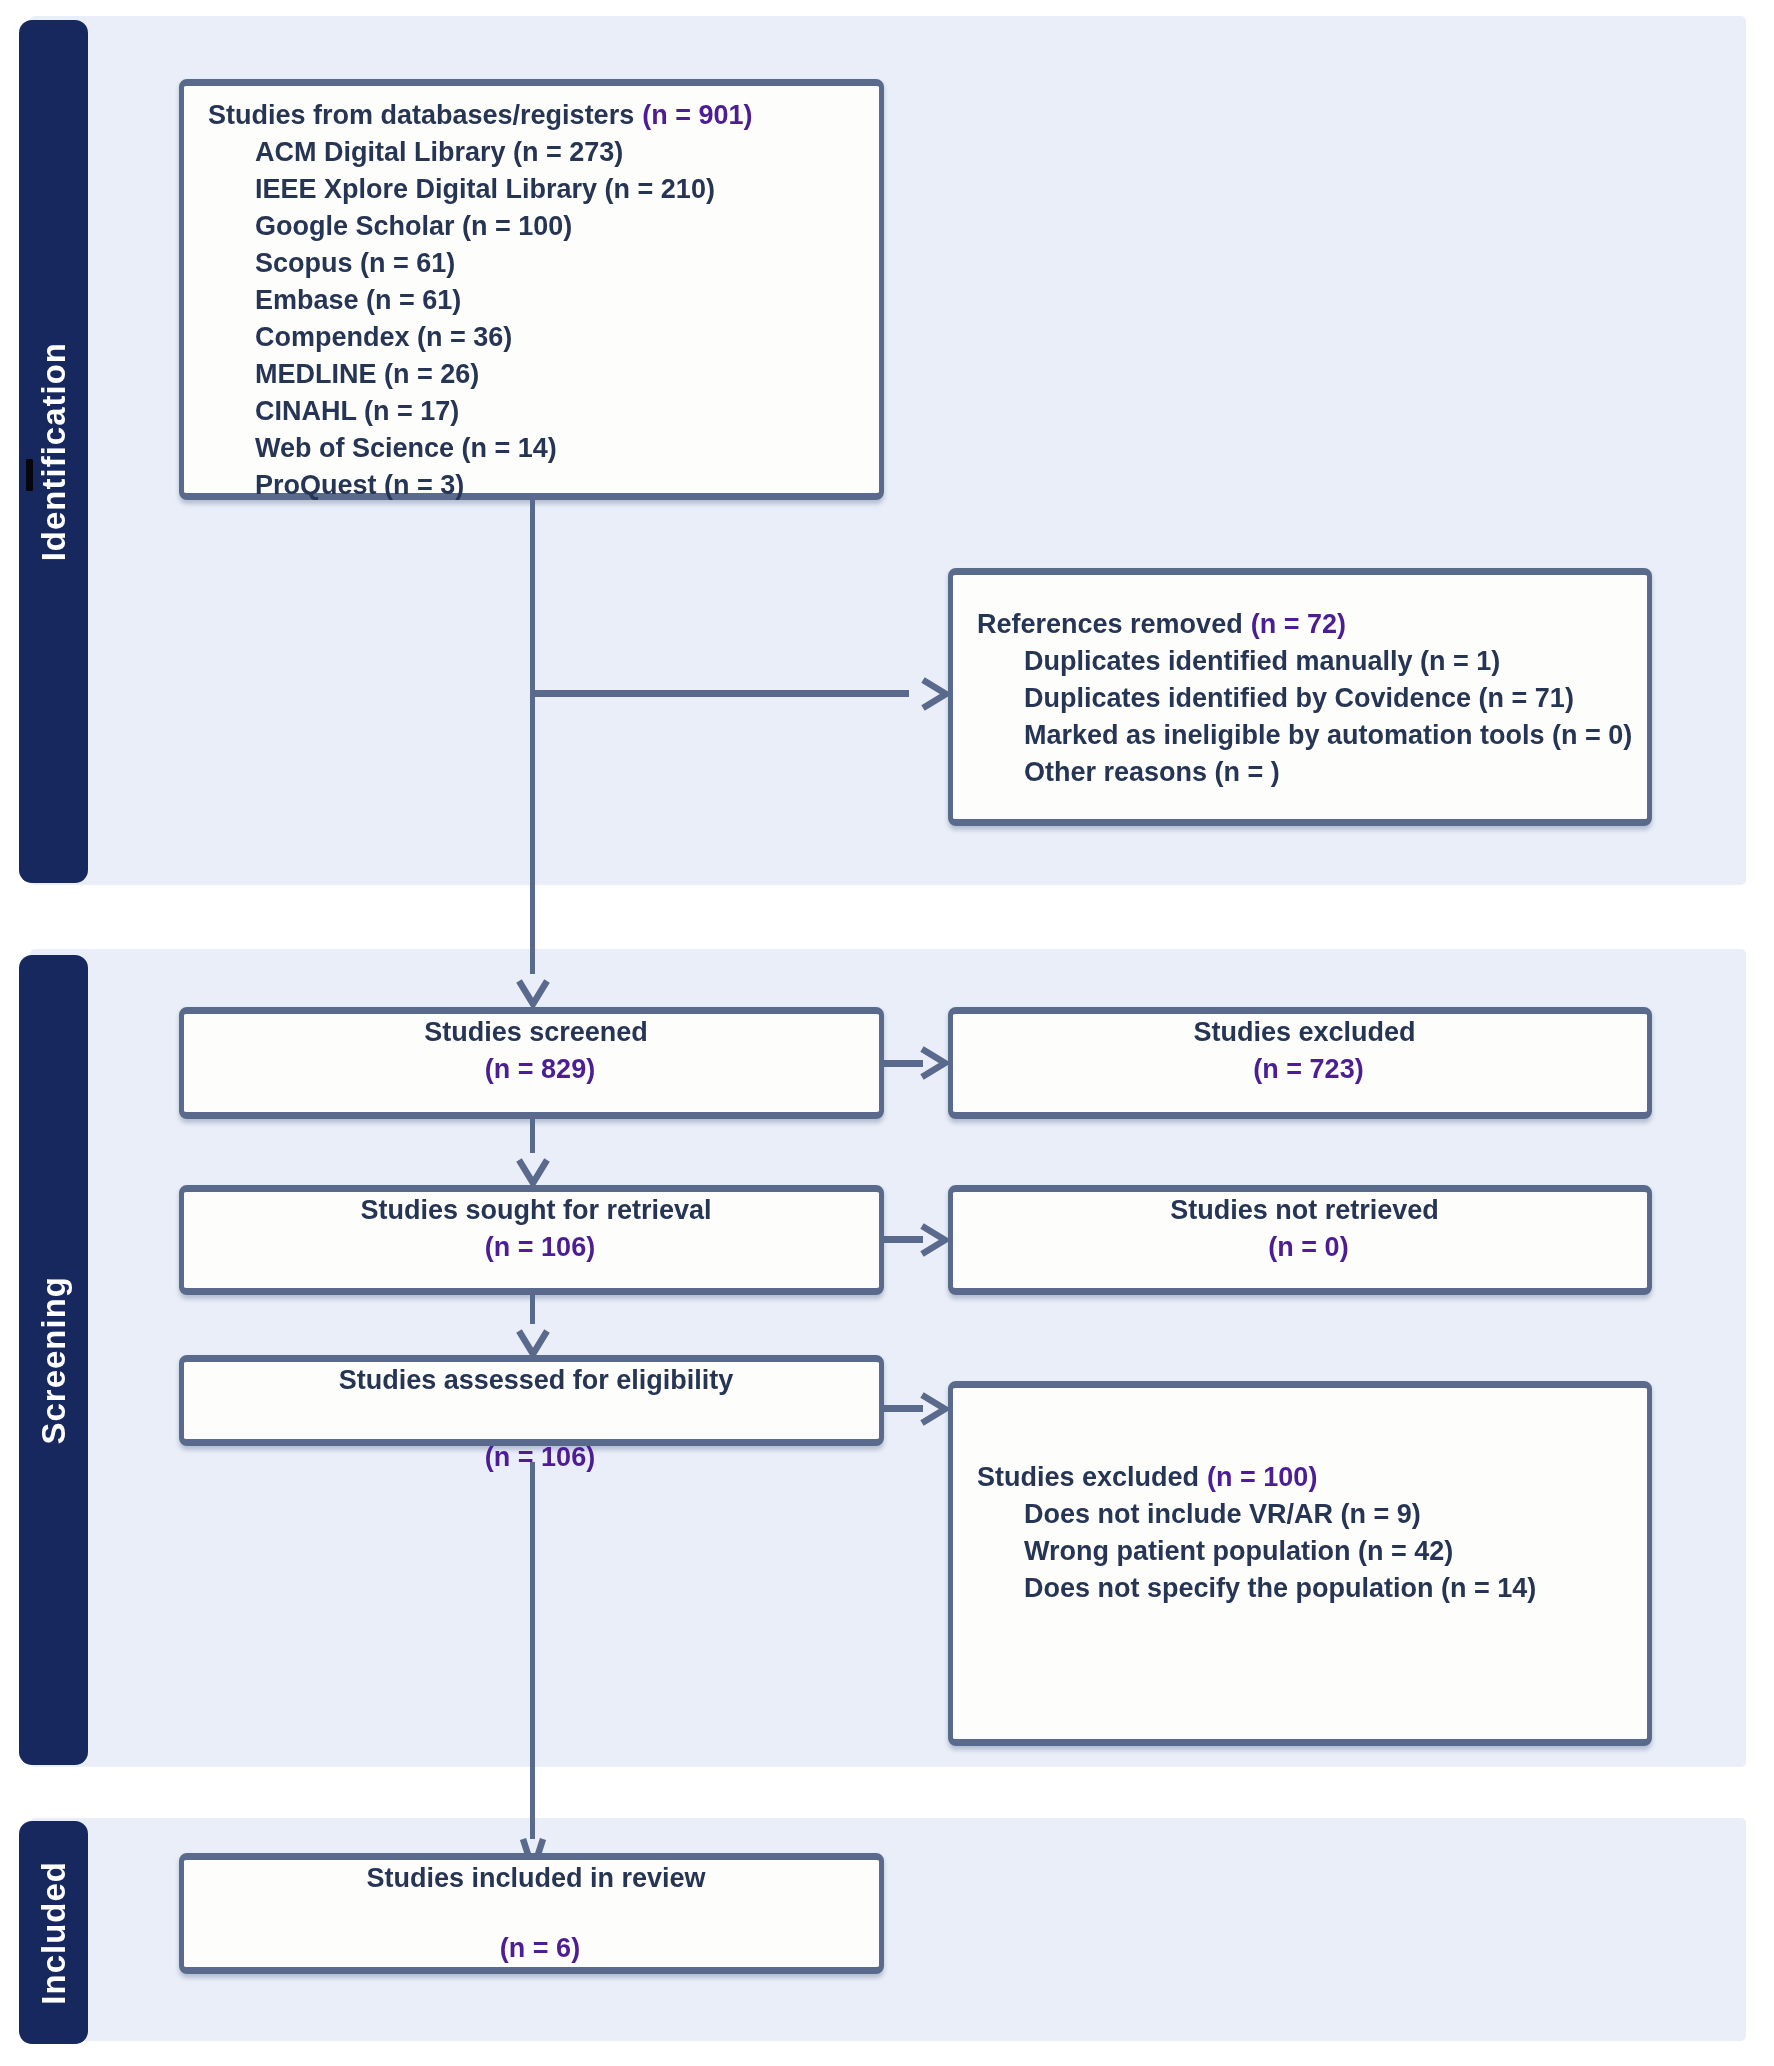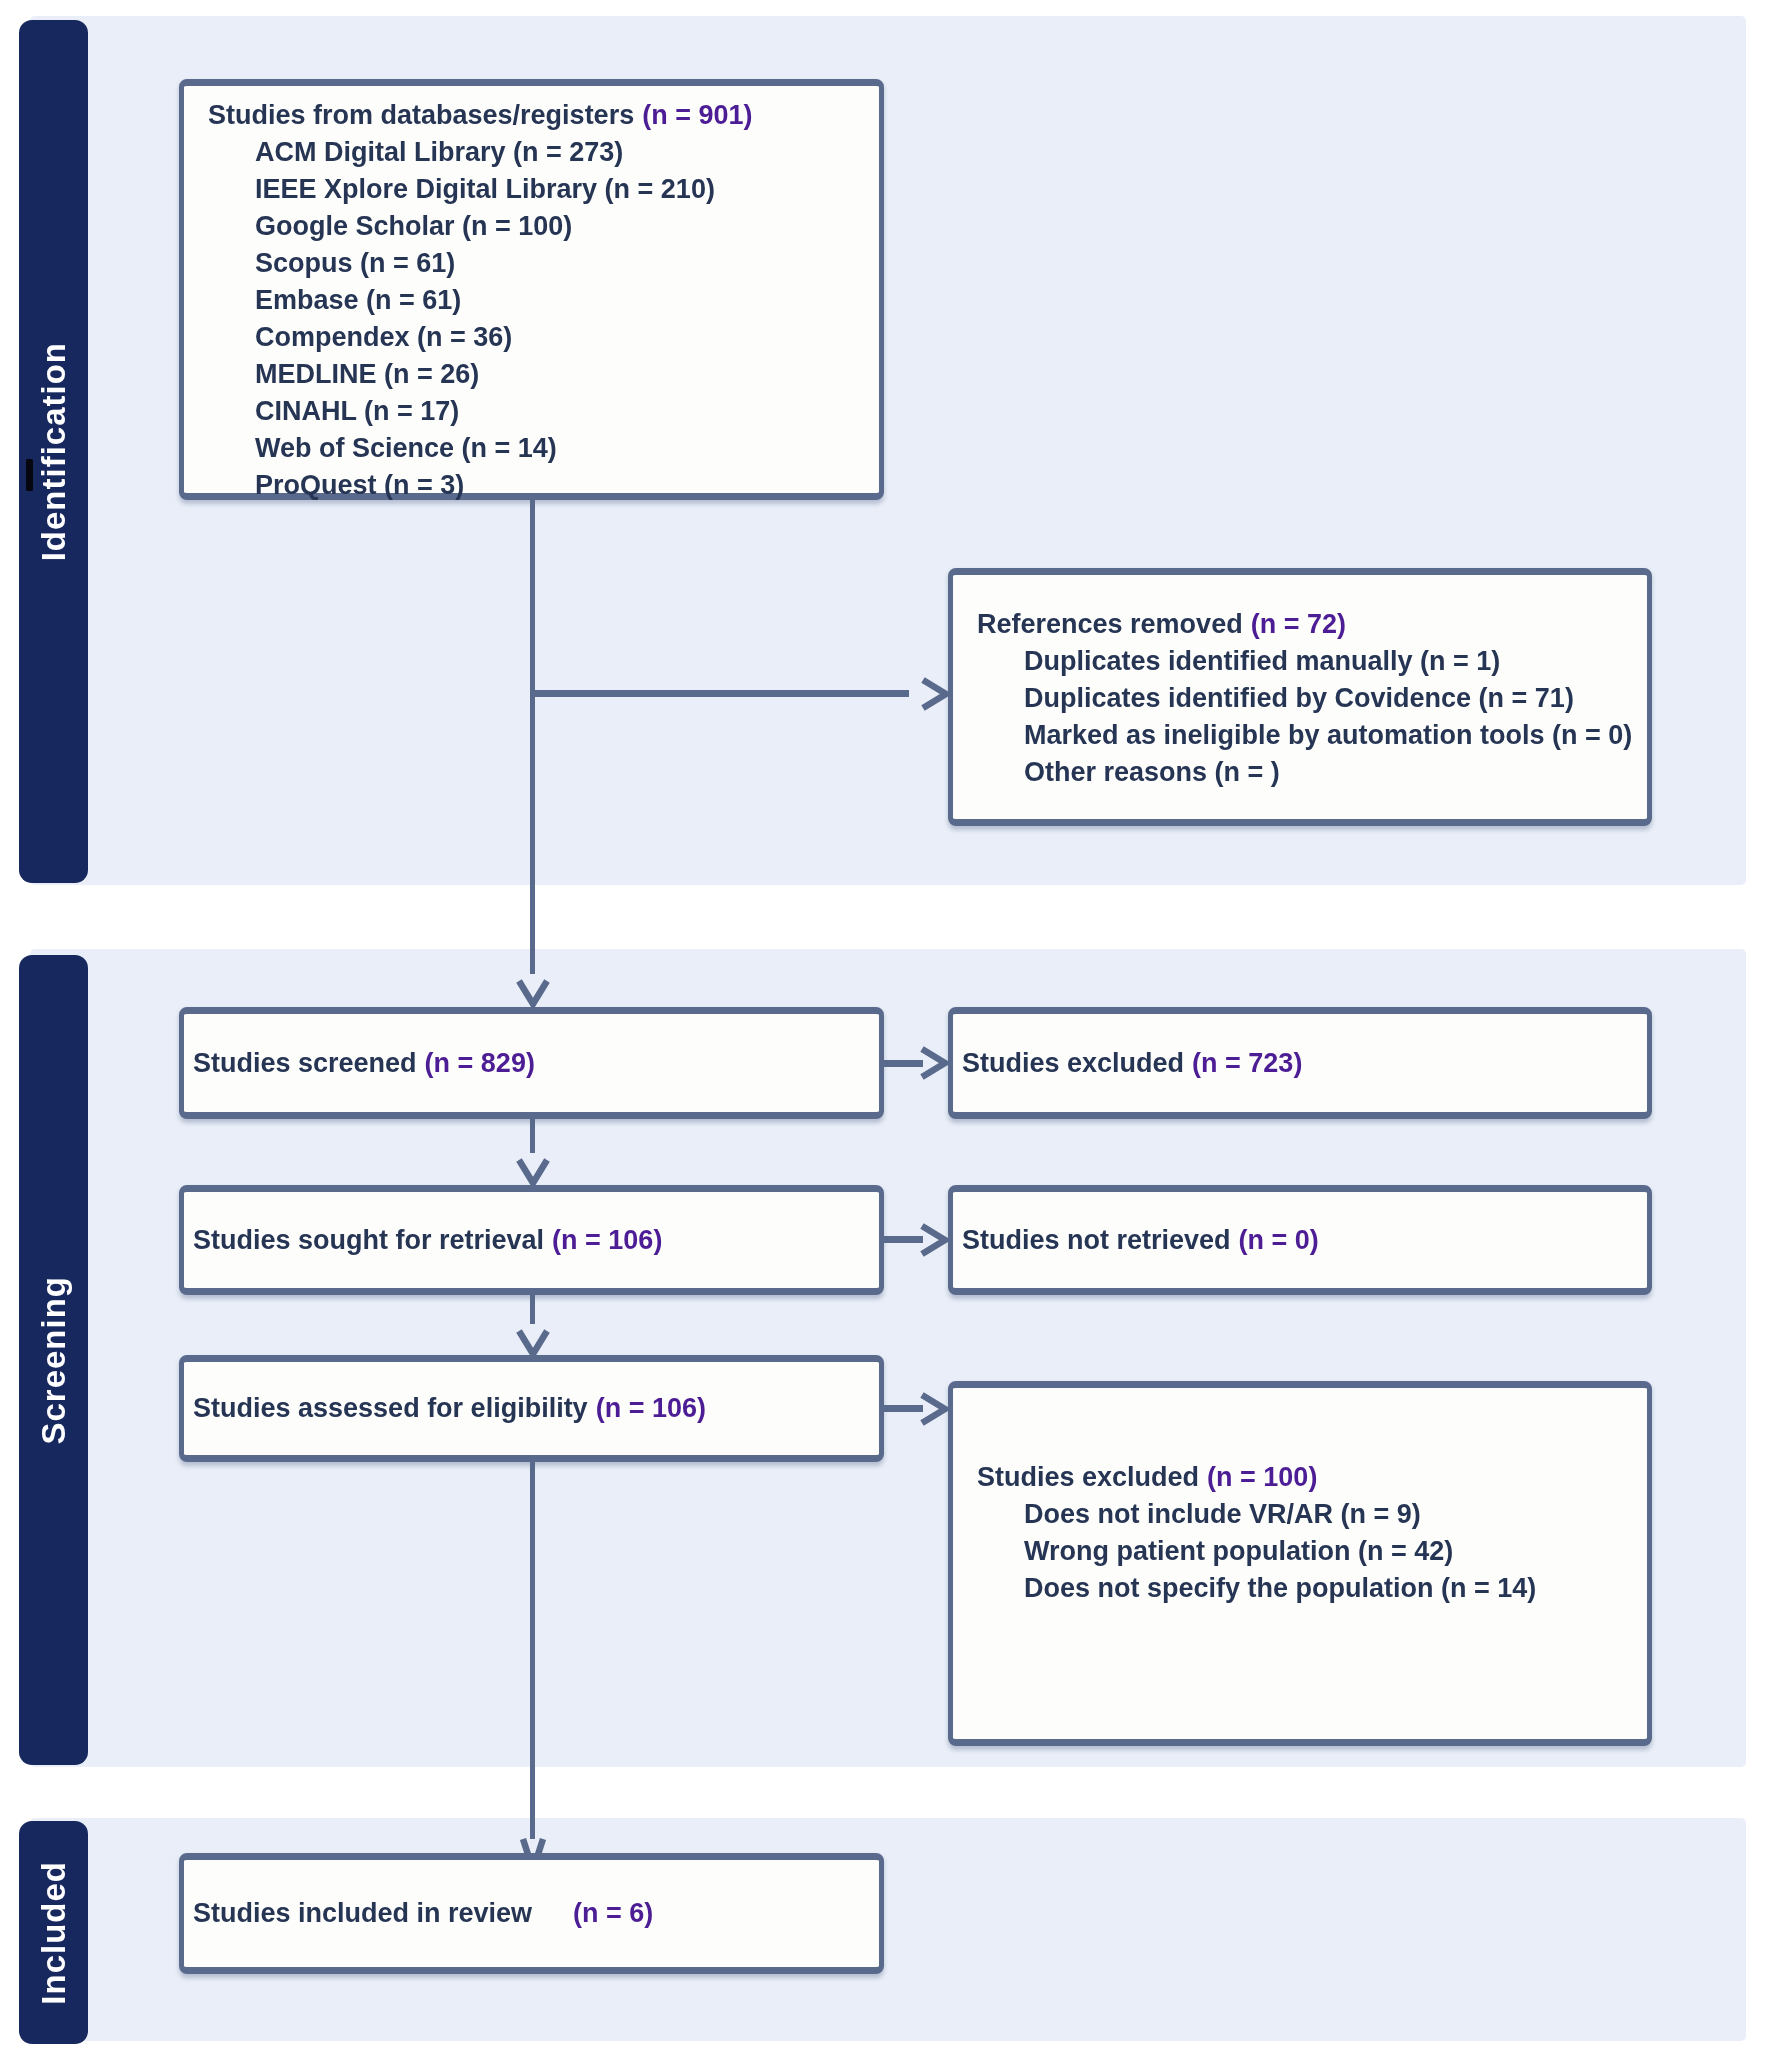--- a/index.html
+++ b/index.html
@@ -22,35 +22,35 @@
                font-size:33px;font-weight:700;letter-spacing:1px;white-space:nowrap;}
 
   
   #cursor-tick{position:absolute;left:26px;top:459px;width:7px;height:32px;background:#06060e;border-radius:1.5px;}
 
   
   .flow-box{position:absolute;background:#fdfdfb;border:5.4px solid #5a6a8c;
             border-top-width:7.4px;border-bottom-width:7.4px;border-radius:8px;
             box-sizing:border-box;box-shadow:0 3.5px 4.4px rgba(90,106,140,0.35);
             font-size:27px;line-height:37px;font-weight:600;color:#263554;}
-  .single{display:flex;align-items:center;padding-left:9px;}
+  .single{display:flex;align-items:center;padding-left:9px;flex-direction:column;}
   .multi{padding-left:24px;padding-right:10px;}
   .count{color:#4c1d95;font-weight:700;margin-left:8px;}
   .box-title{white-space:nowrap;}
   .item{margin-left:47px;white-space:nowrap;}
 
   #box-databases{left:179px;top:79px;width:705px;height:421px;}
   #box-databases .pad{padding-top:11px;}
   #box-references-removed{left:948px;top:568px;width:704px;height:258px;}
   #box-references-removed .pad{padding-top:23px;margin-top:8px;}
   #box-screened{left:179px;top:1007px;width:705px;height:112px;}
   #box-excluded-screening{left:948px;top:1007px;width:704px;height:112px;}
   #box-sought{left:179px;top:1185px;width:705px;height:110px;}
   #box-not-retrieved{left:948px;top:1185px;width:704px;height:110px;}
-  #box-assessed{left:179px;top:1355px;width:705px;height:107px;}
+  #box-assessed{left:179px;top:1355px;width:705px;height:91px;gap:40px;}
   #box-excluded-eligibility{left:948px;top:1349px;width:704px;height:365px;margin-top:32px;}
   #box-excluded-eligibility .pad{padding-top:71px;}
   #box-included{left:179px;top:1853px;width:705px;height:121px;gap:33px;}
 
   
   .vline,.hline{position:absolute;background:#596a8c;}
   .vline{width:5.4px;}
   .hline{height:7.4px;}
   #v-db-screened{left:530px;top:500px;height:474px;}
   #h-branch-refs{left:532px;top:690px;width:377px;}

